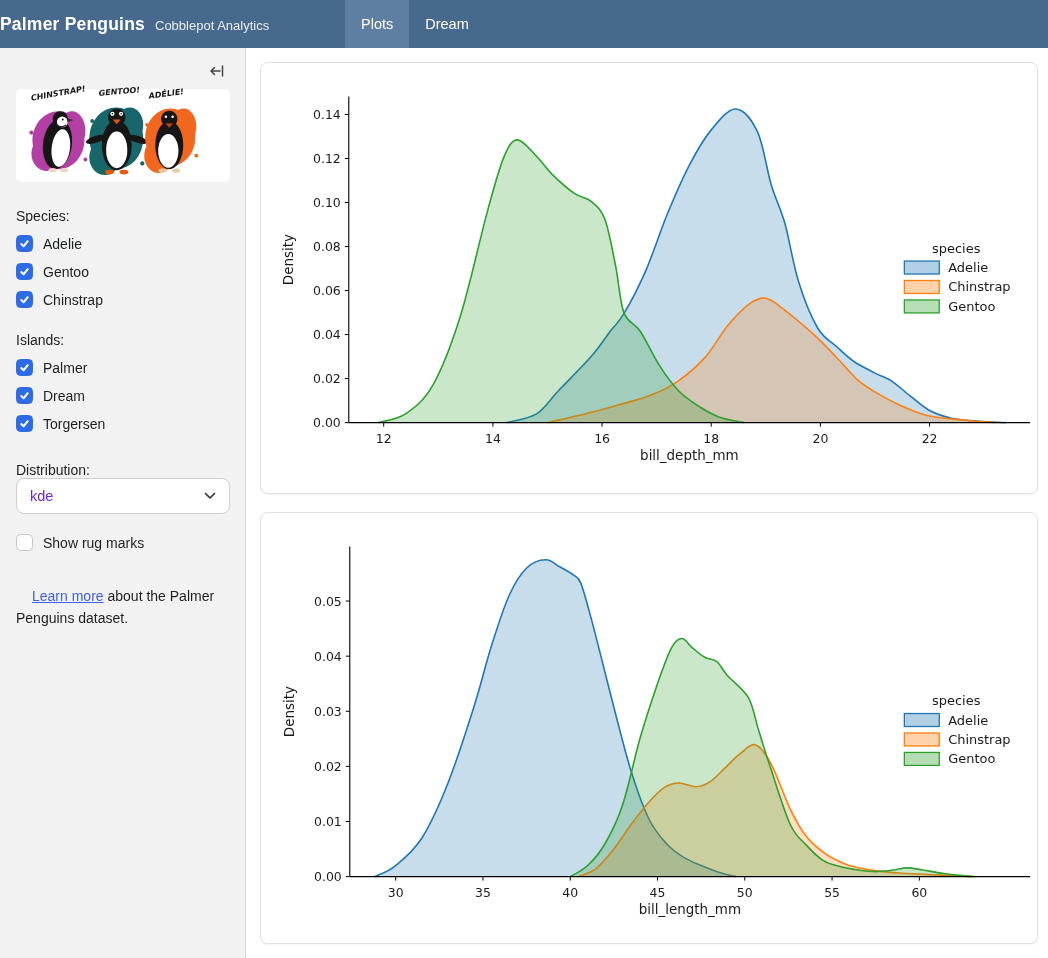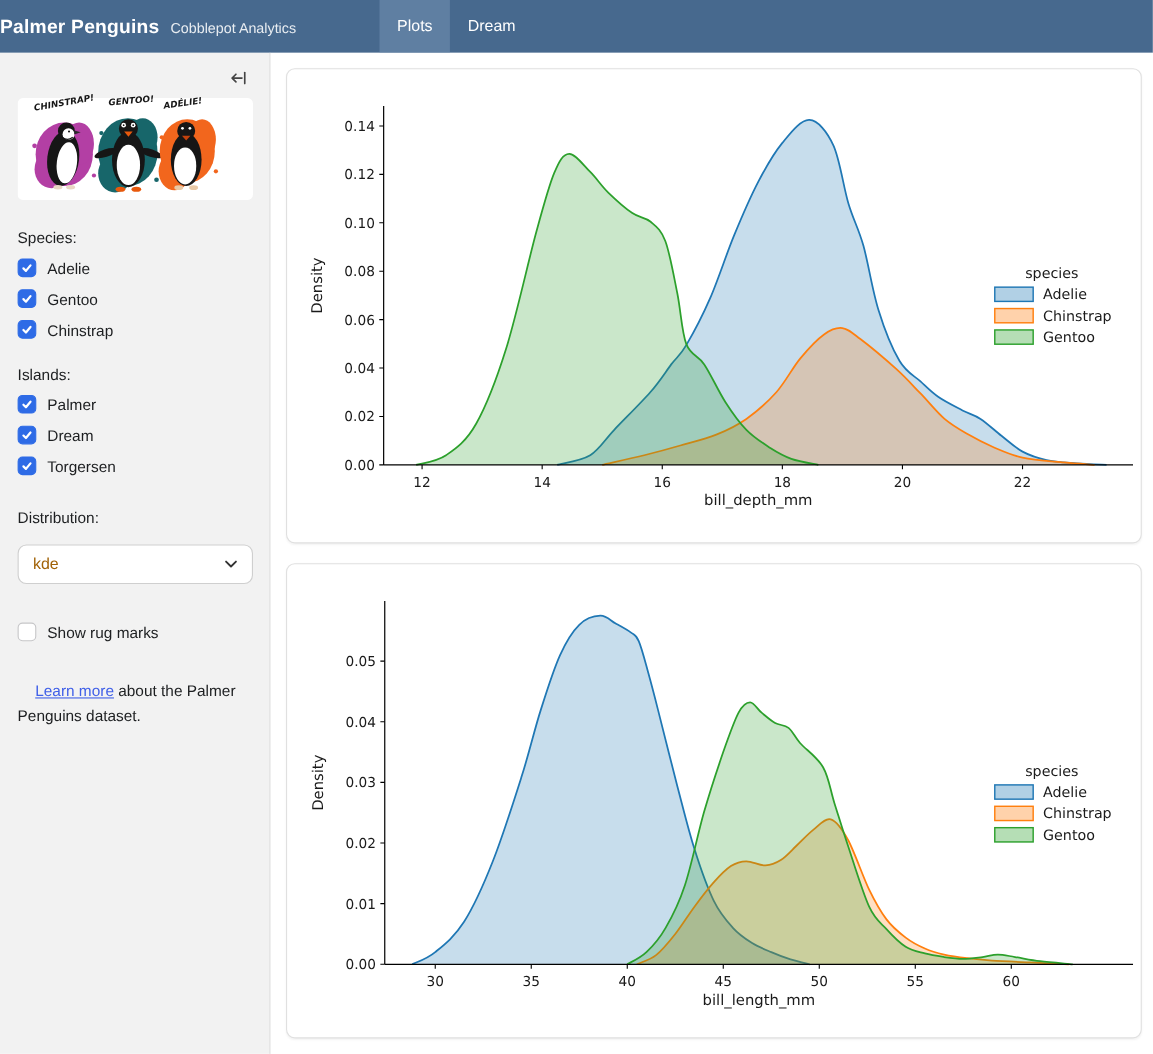--- a/index.html
+++ b/index.html
@@ -28,25 +28,25 @@
   .ctl-label { font-size:14px; color:#1d1f21; margin-top:24px; }
   .cb-row { display:flex; align-items:center; gap:10px; margin-top:11px;
     height:17px; cursor:pointer; }
   .cb-row .lbl { font-size:14px; color:#1d1f21; }
   .cb { width:17px; height:17px; border-radius:4.5px; background:#fff;
     border:1px solid #c6c6c8; display:flex; align-items:center;
     justify-content:center; flex:none; }
   .cb svg { visibility:hidden; }
   .cb.checked { background:#2e6be6; border-color:#2e6be6; }
   .cb.checked svg { visibility:visible; }
-  .select { margin-top:17px; width:214px; height:36px; background:#fff;
+  .select { margin-top:0; width:214px; height:36px; background:#fff;
     border:1px solid #cfcfcf; border-radius:8px; display:flex;
     align-items:center; justify-content:space-between; padding:0 13px;
-    font-size:14.5px; color:#a16207; cursor:pointer; }
-  .rug-row { margin-top:35px; }
+    font-size:14.5px; color:#6d28d9; cursor:pointer; }
+  .rug-row { margin-top:20px; }
   .footer-text { margin-top:34px; font-size:14px; line-height:22px;
     color:#1d1f21; width:200px; }
   .footer-text a { color:#4060e8; text-decoration:underline; cursor:pointer;margin-left:16px; }
 
   
   .main { position:absolute; top:48px; left:246px; right:0; bottom:0;
     background:#fff; padding:14px 11px 14px 14px; }
   .card { width:778px; height:432px; border:1px solid #e0e0e0; border-radius:8px;
     background:#fff; box-shadow:0 1px 2px rgba(0,0,0,.05); margin-bottom:18px;
     overflow:hidden; }

